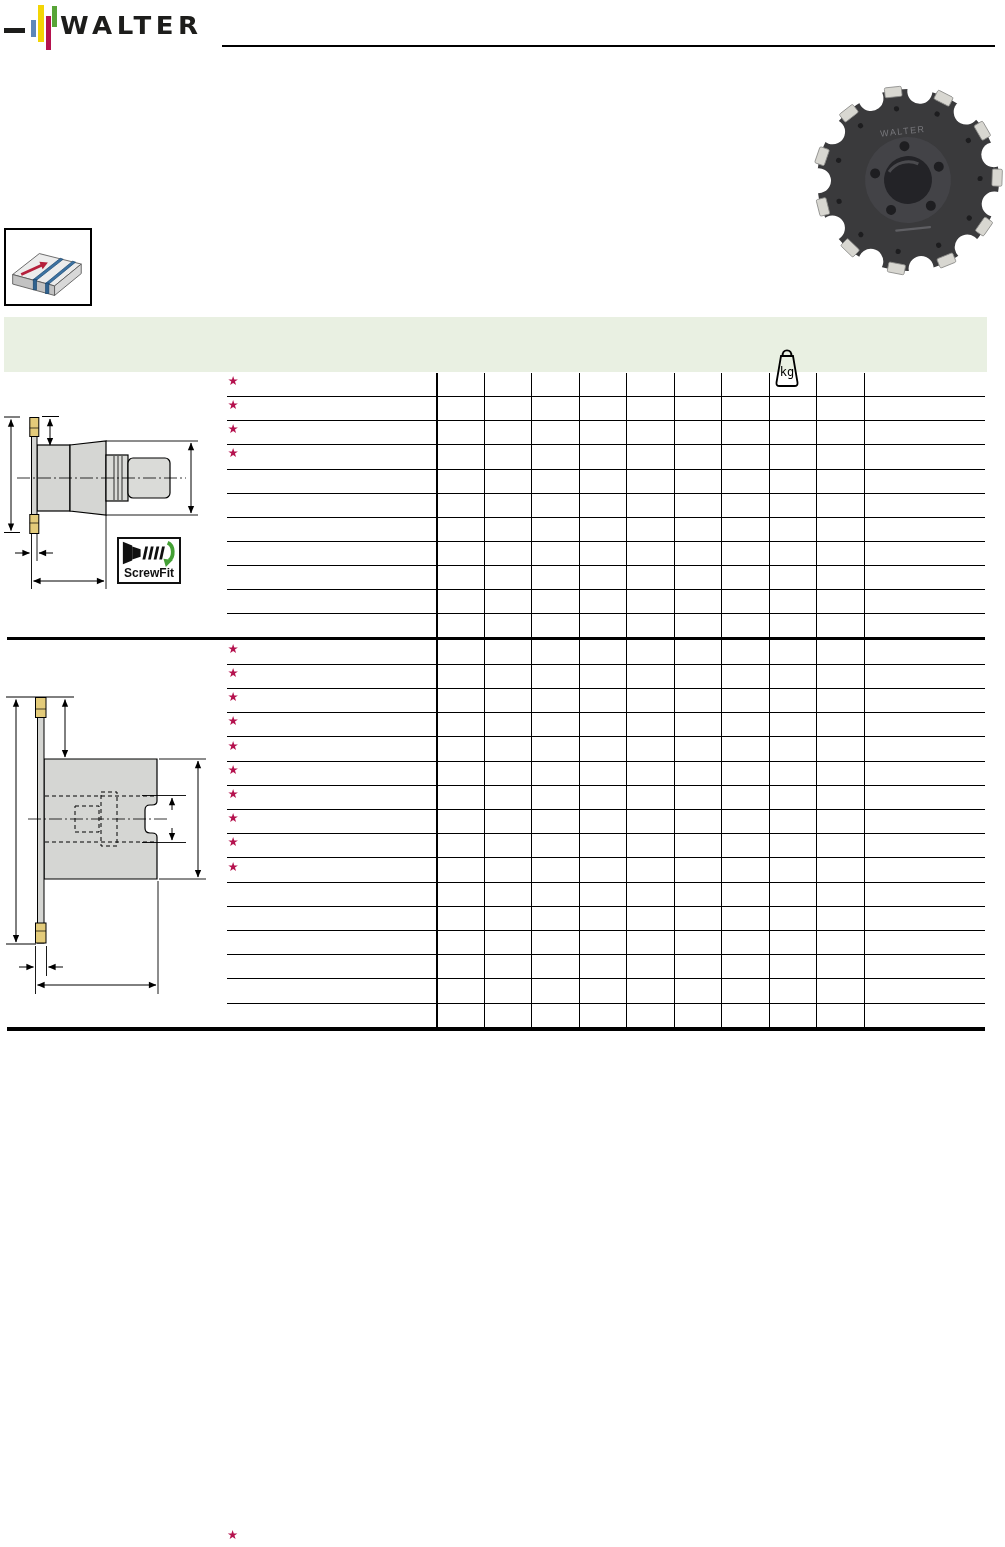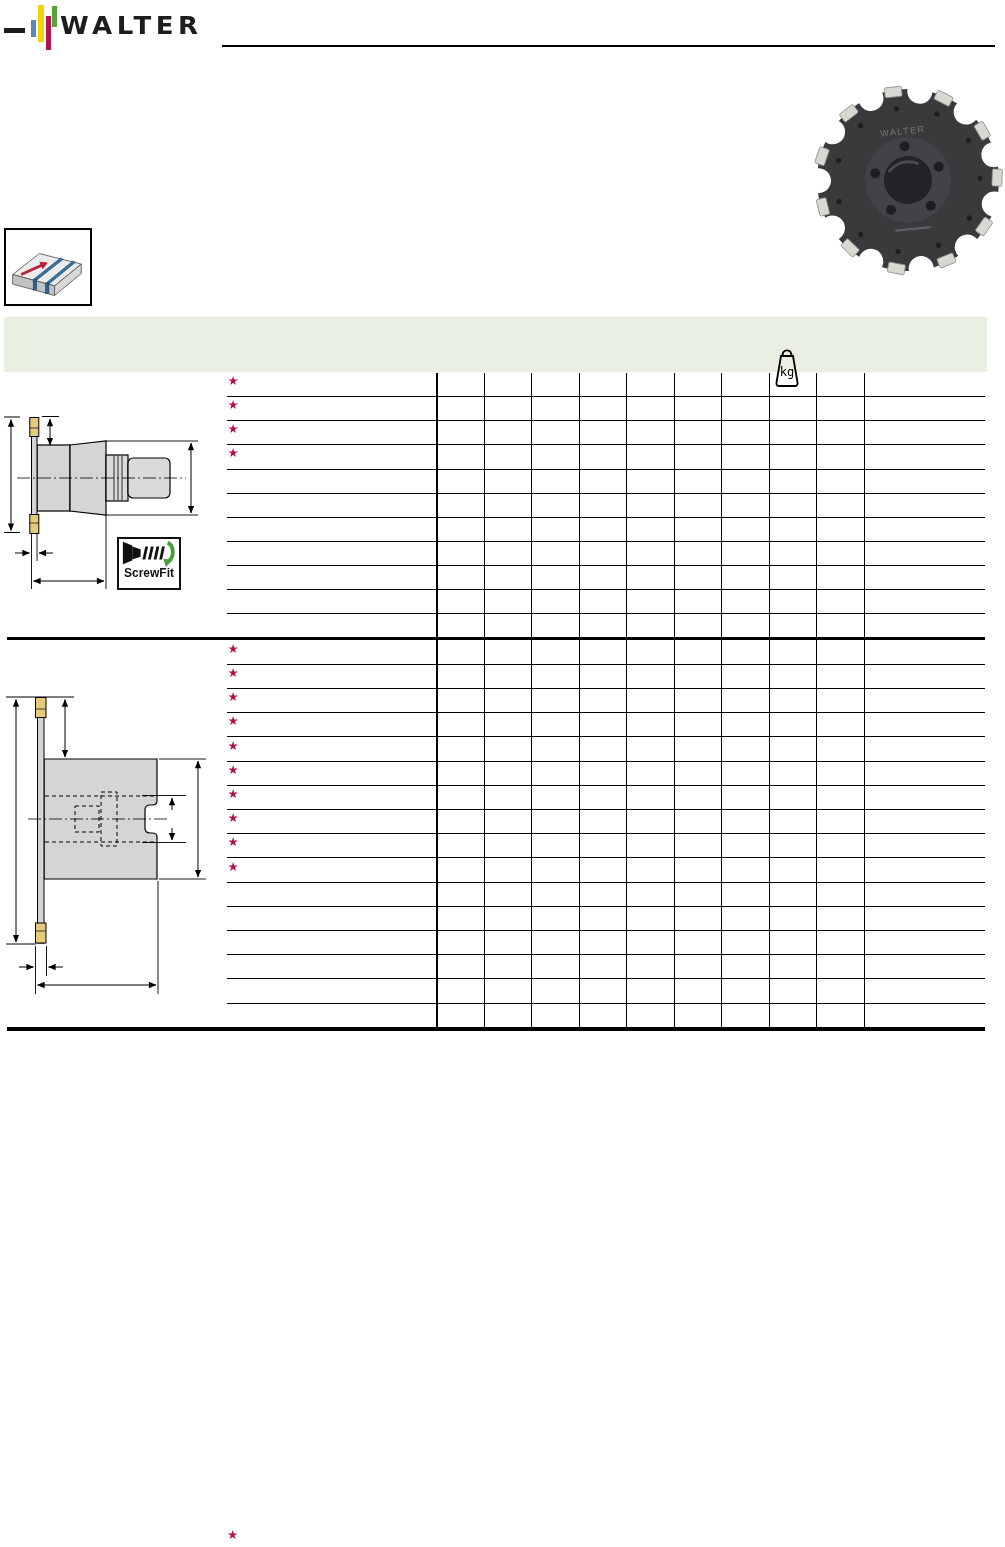--- a/index.html
+++ b/index.html
@@ -23,21 +23,21 @@
   
   .banner{left:4px;top:317px;width:983px;height:55px;}
   .kg-icon{left:770px;top:346px;width:34px;height:44px;}
   
   #table-area{left:0;top:0;width:1005px;height:1547px;pointer-events:none;}
   .row-line{border-bottom:1px solid #000;box-sizing:border-box;}
   .star{font-size:12.5px;line-height:1;color:#b5124e;}
   
   .drawing1{left:2px;top:403px;width:210px;height:195px;}
   .drawing2{left:2px;top:688px;width:212px;height:312px;}
-  .screwfit{left:117px;top:537px;width:64px;height:53px;border:2.2px solid #101010;
+  .screwfit{left:117px;top:537px;width:64px;height:47px;border:2.2px solid #101010;
             background:#fff;box-sizing:border-box;}
   .screwfit .label{display:block;text-align:center;font-size:12px;font-weight:700;
             color:#101010;margin-top:-2px;letter-spacing:0;}
   .photo{left:812px;top:60px;width:192px;height:236px;}
   .footnote-star{left:227px;top:1529px;}
 </style>
 </head>
 <body>
 
 <div class="page">

